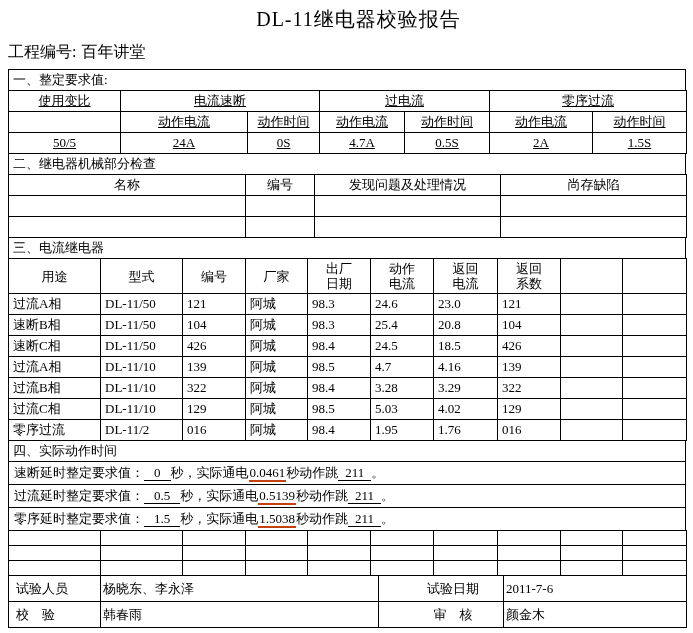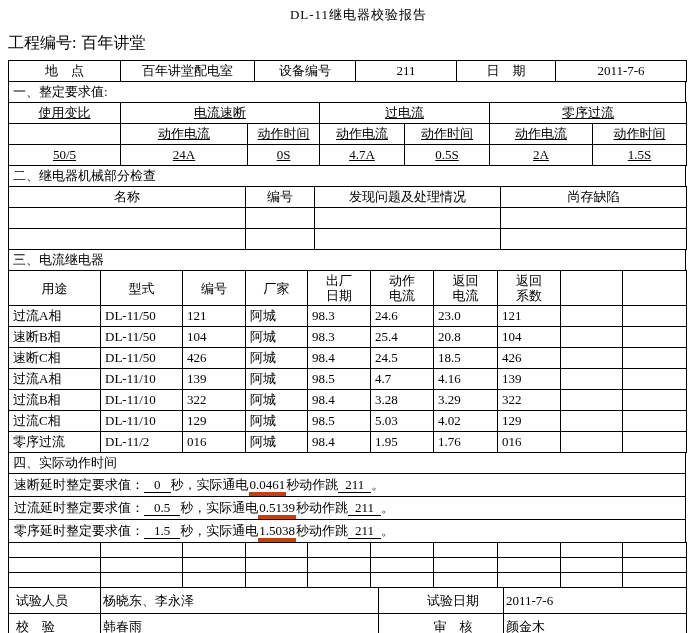--- a/index.html
+++ b/index.html
@@ -2,21 +2,21 @@
 <html><head>
 <meta charset="utf-8">
 <style>
   html,body{margin:0;padding:0;}
   body{
     width:693px;height:633px;background:#ffffff;color:#000000;
     font-family:"Liberation Serif","DejaVu Serif",serif;
     font-size:13px;overflow:hidden;
   }
   .title{
-    text-align:center;font-size:13px;letter-spacing:1px;padding-top:6px;padding-left:24px;
+    text-align:center;font-size:20px;letter-spacing:1px;padding-top:6px;padding-left:24px;
   }
   .project{
     margin:9px 0 6px 8px;font-size:16px;
   }
   .project .pv{margin-left:5px;}
   .tables{margin-left:8px;width:678px;}
   table{
     border-collapse:collapse;table-layout:fixed;width:678px;margin-top:-1px;
   }
   .tables table:first-child{margin-top:0;}
@@ -29,56 +29,36 @@
   .t3 td{height:20px;text-decoration:underline;}
   .t5 td{height:20px;}
   .t7 td{height:20px;text-align:left;padding:0 4px;}
   .t7 td.h{text-align:center;white-space:pre-line;height:34px;padding:0 2px;line-height:15px;}
   .line td{text-align:left;padding:2px 5px;height:17px;}
   .t10 td{height:14px;}
   .t11 td{height:25px;padding-left:24px;}
   .t11 td.lab{text-align:left;padding-left:7px;}
   .t11 td.val{text-align:left;padding-left:2px;}
   .u-set{border-bottom:1px solid #000;padding:0 10px;}
-  .u-act{border-bottom:6px solid #c2410c;padding:0 1px;}
+  .u-act{border-bottom:2px solid #c2410c;padding:0 1px;}
   .u-trip{border-bottom:1px solid #000;padding:0 7px;}
 </style>
 </head>
 <body>
 
 <div>
 
   <div class="title">DL-11继电器校验报告</div>
 
   <div class="project">
     <span>工程编号:</span><span class="pv">百年讲堂</span>
   </div>
 
   <div class="tables">
 
-    <table class="t1">
-      <colgroup>
-          <col style="width:112px">
-          <col style="width:134px">
-          <col style="width:101px">
-          <col style="width:101px">
-          <col style="width:99px">
-          <col style="width:131px">
-        </colgroup>
-      <tbody>
-          <tr>
-        <td>地　点</td>
-        <td>百年讲堂配电室</td>
-        <td>设备编号</td>
-        <td>211</td>
-        <td>日　期</td>
-        <td>2011-7-6</td>
-      </tr>
-    </tbody>
-      </table>
 
     <table class="sec">
       <tbody>
           <tr>
             <td>一、整定要求值:</td>
           </tr>
     </tbody>
       </table>
 
     <table class="t3">

